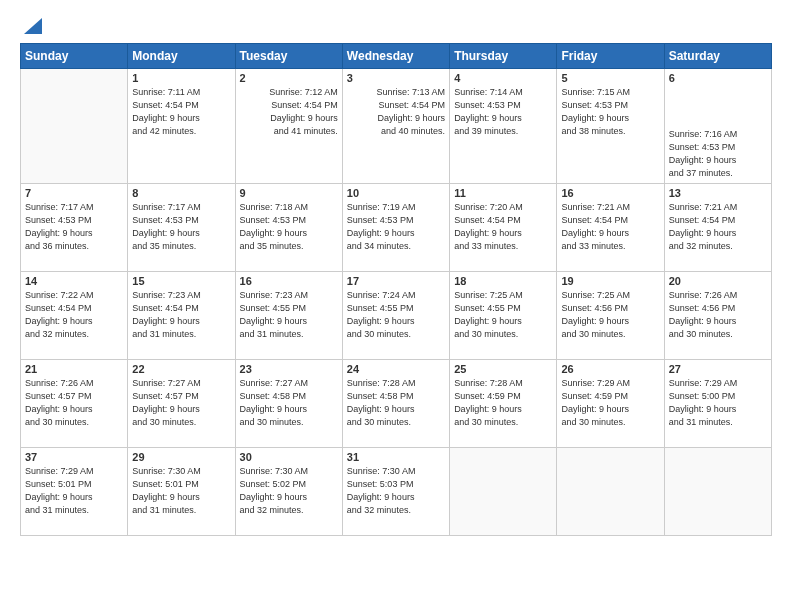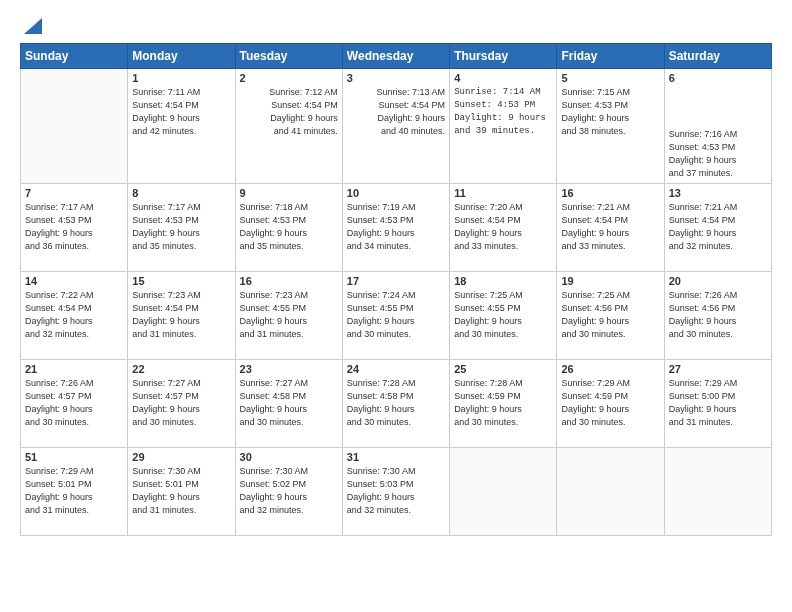--- a/index.html
+++ b/index.html
@@ -135,21 +135,21 @@
           </td>
           <td>
             <span class="day-num">3</span>
             <div class="day-info" style="white-space: pre-line; text-align: right;">Sunrise: 7:13 AM
 Sunset: 4:54 PM
 Daylight: 9 hours
 and 40 minutes.</div>
           </td>
           <td>
             <span class="day-num">4</span>
-            <div class="day-info" style="white-space: pre-line; font-family: Liberation Mono, monospace;">Sunrise: 7:14 AM
+            <div class="day-info" style="white-space: pre-line;">Sunrise: 7:14 AM
 Sunset: 4:53 PM
 Daylight: 9 hours
 and 39 minutes.</div>
           </td>
           <td>
             <span class="day-num">5</span>
             <div class="day-info" style="white-space: pre-line;">Sunrise: 7:15 AM
 Sunset: 4:53 PM
 Daylight: 9 hours
 and 38 minutes.</div>
@@ -310,21 +310,21 @@
           <td>
             <span class="day-num">27</span>
             <div class="day-info" style="white-space: pre-line;">Sunrise: 7:29 AM
 Sunset: 5:00 PM
 Daylight: 9 hours
 and 31 minutes.</div>
           </td>
         </tr>
         <tr>
           <td>
-            <span class="day-num">51</span>
+            <span class="day-num">37</span>
             <div class="day-info" style="white-space: pre-line;">Sunrise: 7:29 AM
 Sunset: 5:01 PM
 Daylight: 9 hours
 and 31 minutes.</div>
           </td>
           <td>
             <span class="day-num">29</span>
             <div class="day-info" style="white-space: pre-line;">Sunrise: 7:30 AM
 Sunset: 5:01 PM
 Daylight: 9 hours

